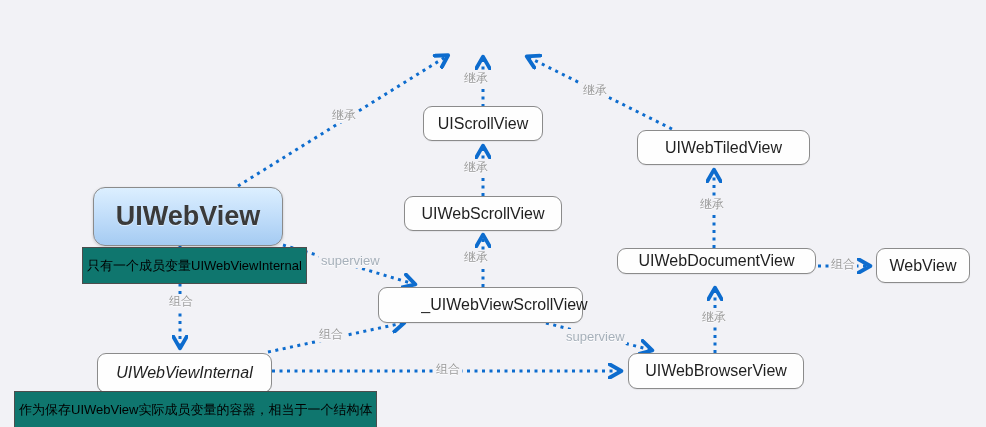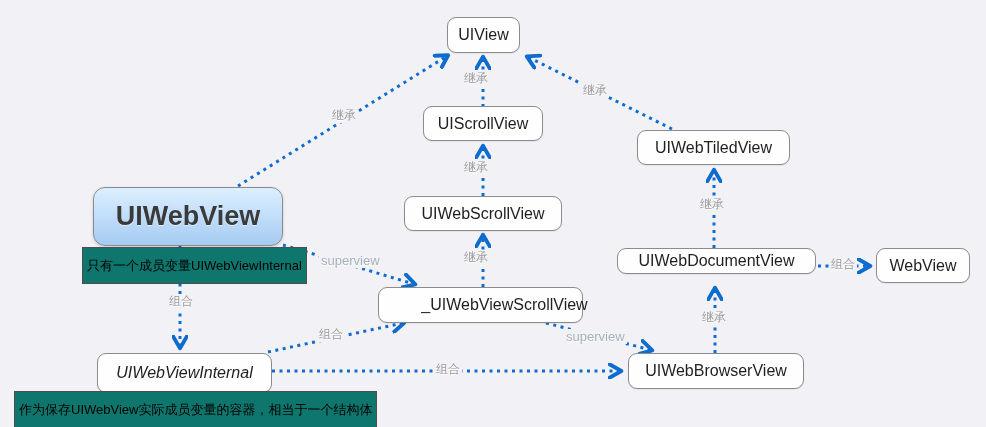--- a/index.html
+++ b/index.html
@@ -11,21 +11,21 @@
   .node{
     position:absolute;box-sizing:border-box;display:flex;align-items:center;justify-content:center;
     background:#fefefe;border:1px solid #8b8b8b;border-radius:9px;
     font-size:16px;color:#1f1f1f;white-space:nowrap;
     box-shadow:0 1px 1px rgba(0,0,0,0.06);
   }
   .n-uiview{left:447px;top:17px;width:73px;height:36px;}
   .n-uiscrollview{left:423px;top:106px;width:120px;height:35px;}
   .n-uiwebscrollview{left:404px;top:196px;width:158px;height:35px;}
   .n-uiwebviewscrollview{left:378px;top:287px;width:205px;height:36px;padding-left:48px;}
-  .n-uiwebtiledview{left:637px;top:130px;width:153px;height:35px;}
+  .n-uiwebtiledview{left:637px;top:130px;width:173px;height:35px;}
   .n-uiwebdocumentview{left:617px;top:248px;width:199px;height:26px;}
   .n-webview{left:876px;top:248px;width:94px;height:35px;}
   .n-uiwebviewinternal{left:97px;top:353px;width:175px;height:40px;font-style:italic;}
   .n-uiwebbrowserview{left:628px;top:353px;width:176px;height:36px;}
   .n-uiwebview{
     left:93px;top:187px;width:190px;height:59px;border-radius:12px;
     background:linear-gradient(180deg,#dcefff 0%,#c2defa 48%,#a5cbf2 100%);
     font-weight:bold;font-size:27px;color:#3a3a3a;
     text-shadow:0 1px 0 rgba(255,255,255,0.55);
     box-shadow:0 1px 3px rgba(0,0,0,0.18);
@@ -83,21 +83,20 @@
   <span class="elabel el4">继承</span>
   <span class="elabel el5 sv">superview</span>
   <span class="elabel el6">组合</span>
   <span class="elabel el7">组合</span>
   <span class="elabel el8">组合</span>
   <span class="elabel el9 sv">superview</span>
   <span class="elabel el10">继承</span>
   <span class="elabel el11">继承</span>
   <span class="elabel el12">组合</span>
 
-  <div class="node n-uiview">UIView</div>
   <div class="node n-uiscrollview">UIScrollView</div>
   <div class="node n-uiwebscrollview">UIWebScrollView</div>
   <div class="node n-uiwebviewscrollview">_UIWebViewScrollView</div>
   <div class="node n-uiwebview">UIWebView</div>
   <div class="node n-uiwebviewinternal">UIWebViewInternal</div>
   <div class="node n-uiwebtiledview">UIWebTiledView</div>
   <div class="node n-uiwebdocumentview">UIWebDocumentView</div>
   <div class="node n-webview">WebView</div>
   <div class="node n-uiwebbrowserview">UIWebBrowserView</div>
 

